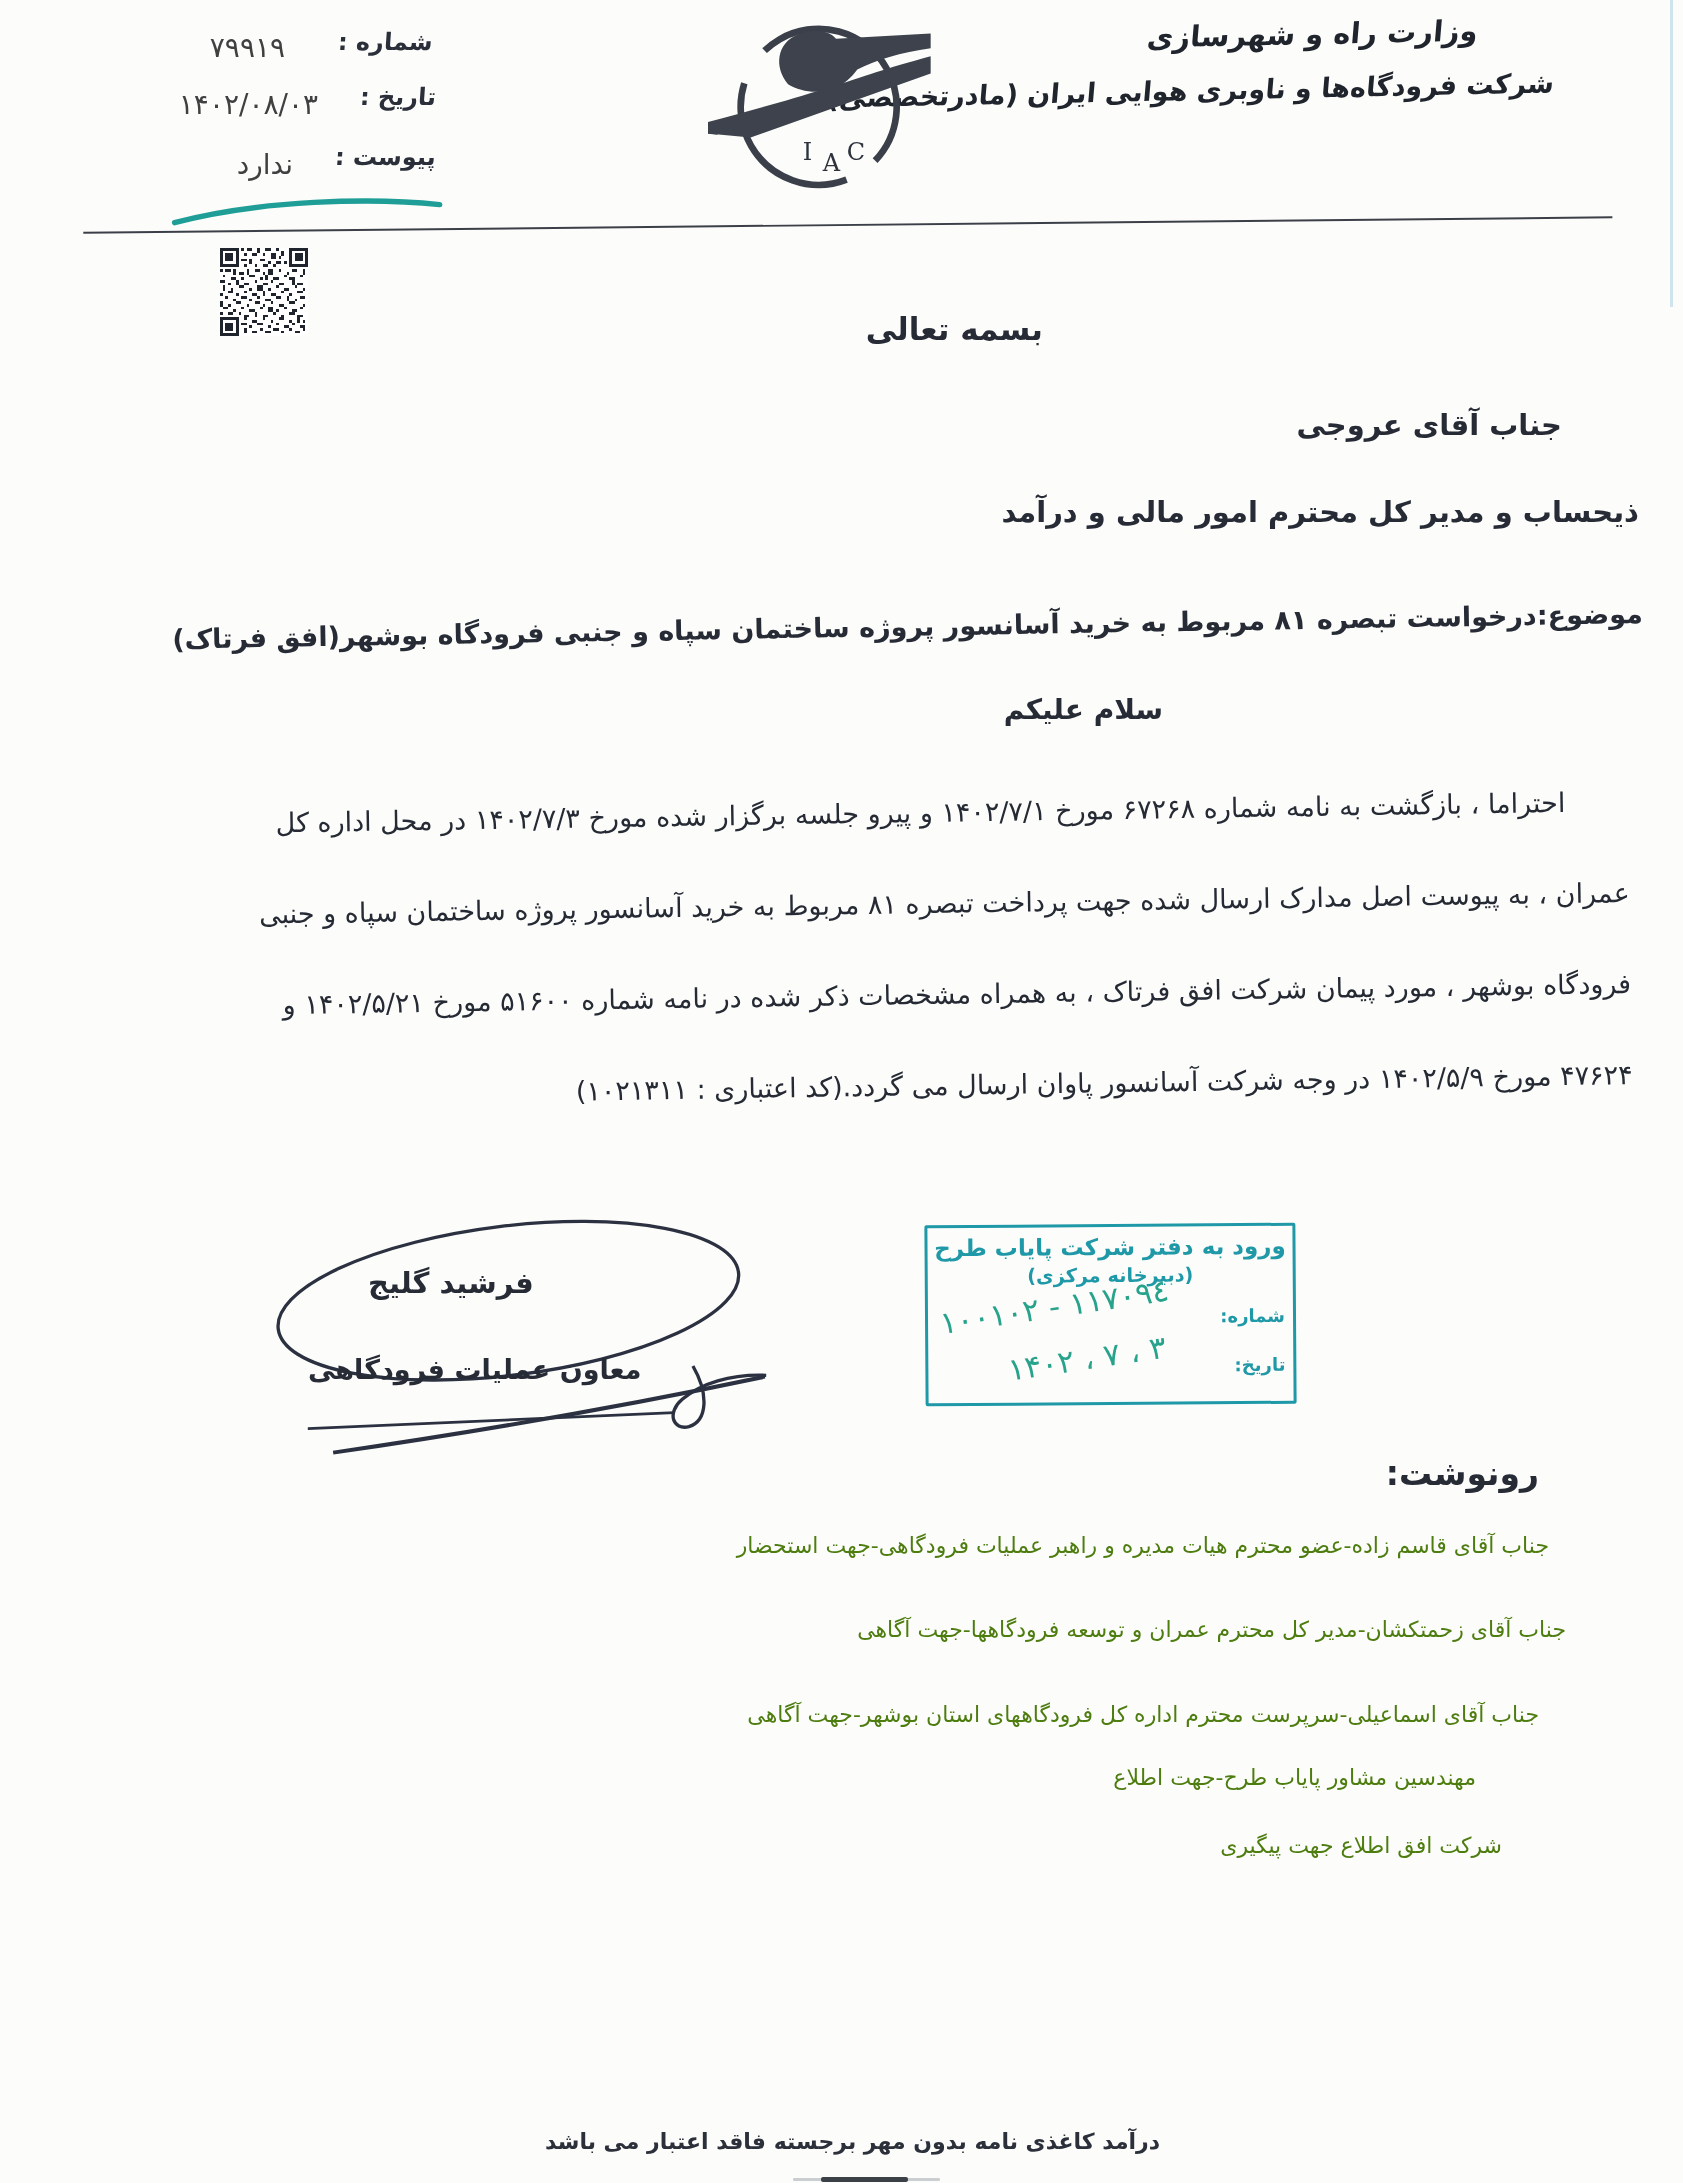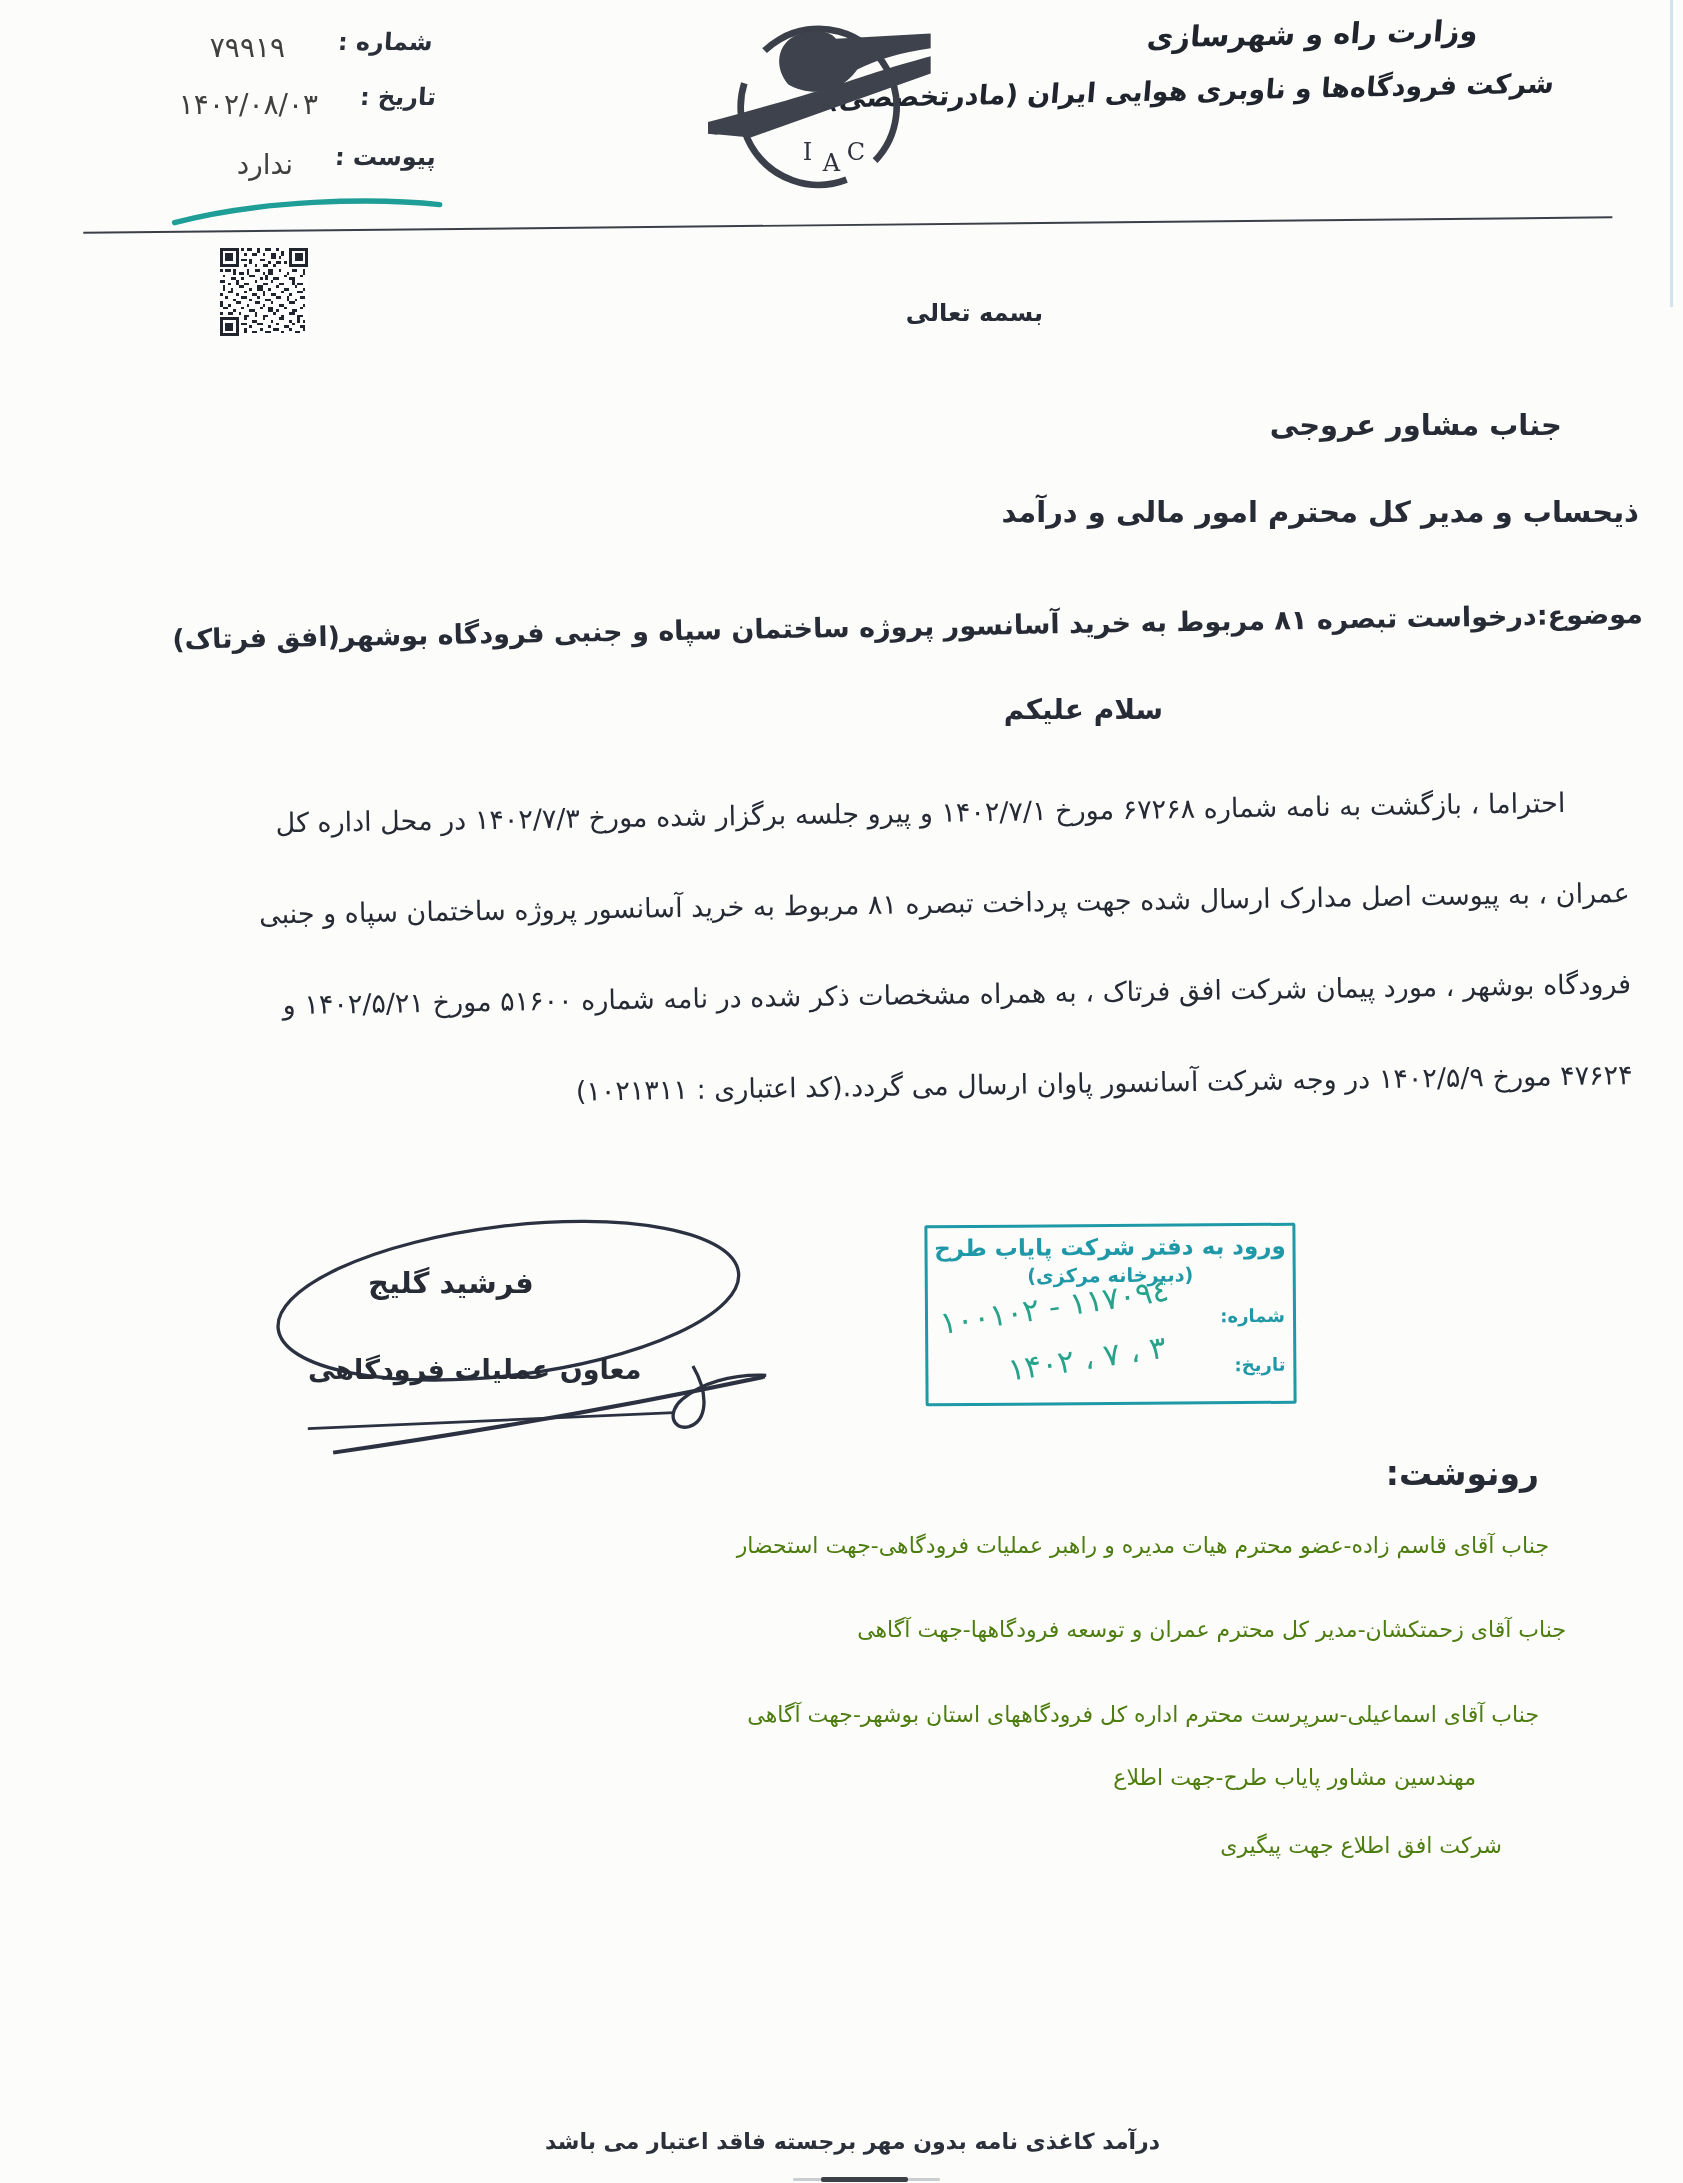--- a/index.html
+++ b/index.html
@@ -11,21 +11,21 @@
   }
   .abs{position:absolute;white-space:nowrap;}
   .rtl{direction:rtl;unicode-bidi:embed;}
   
   .meta-label{font-size:24px;font-weight:bold;color:#2a2f3a;transform:skewX(-4deg);}
   .meta-value{font-size:28px;color:#404040;letter-spacing:2px;}
   
   .ministry{font-size:29px;font-weight:bold;color:#20242d;}
   .company{font-size:27px;font-weight:bold;color:#20242d;}
   
-  .besmeleh{font-size:24px;font-weight:bold;}
+  .besmeleh{font-size:31px;font-weight:bold;margin-top:12px;}
   .recip{font-size:29px;font-weight:bold;}
   .subject{font-size:27px;font-weight:bold;transform:rotate(-1deg);transform-origin:100% 50%;}
   .salam{font-size:28px;font-weight:bold;}
   .bodyblock{width:1579px;direction:rtl;transform:rotate(-0.9deg);transform-origin:100% 0;}
   .bodyline{font-size:27px;height:91px;text-align:right;white-space:nowrap;color:#252a34;}
   .bodyline.first{padding-right:63px;}
   .signame{font-size:29px;font-weight:bold;}
   .sigtitle{font-size:27px;font-weight:bold;margin-left:47px;}
   
   .stamp{
@@ -233,21 +233,21 @@
         <rect x="23" y="31" width="1" height="1"></rect>
         <rect x="26" y="30" width="1" height="1"></rect>
         <rect x="28" y="31" width="2" height="1"></rect>
         <rect x="31" y="30" width="1" height="1"></rect>
     </g>
   </svg>
 </div>
 
 <div class="abs rtl besmeleh" style="right:640px;top:299px;">بسمه تعالی</div>
 
-<div class="abs rtl recip" style="right:121px;top:408px;">جناب مشاور عروجی</div>
+<div class="abs rtl recip" style="right:121px;top:408px;">جناب آقای عروجی</div>
 <div class="abs rtl recip" style="right:44px;top:495px;">ذیحساب و مدیر کل محترم امور مالی و درآمد</div>
 
 <div class="abs rtl subject" style="right:40px;top:598px;">موضوع:درخواست تبصره ۸۱ مربوط به خرید آسانسور پروژه ساختمان سپاه و جنبی فرودگاه بوشهر(افق فرتاک)</div>
 
 <div class="abs rtl salam" style="right:520px;top:693px;">سلام علیکم</div>
 
 <div class="abs bodyblock" style="right:55px;top:786px;">
   <div class="bodyline first">احتراما ، بازگشت به نامه شماره ۶۷۲۶۸ مورخ ۱۴۰۲/۷/۱ و پیرو جلسه برگزار شده مورخ ۱۴۰۲/۷/۳ در محل اداره کل</div>
   <div class="bodyline">عمران ، به پیوست اصل مدارک ارسال شده جهت پرداخت تبصره ۸۱ مربوط به خرید آسانسور پروژه ساختمان سپاه و جنبی</div>
   <div class="bodyline">فرودگاه بوشهر ، مورد پیمان شرکت افق فرتاک ، به همراه مشخصات ذکر شده در نامه شماره ۵۱۶۰۰ مورخ ۱۴۰۲/۵/۲۱ و</div>

